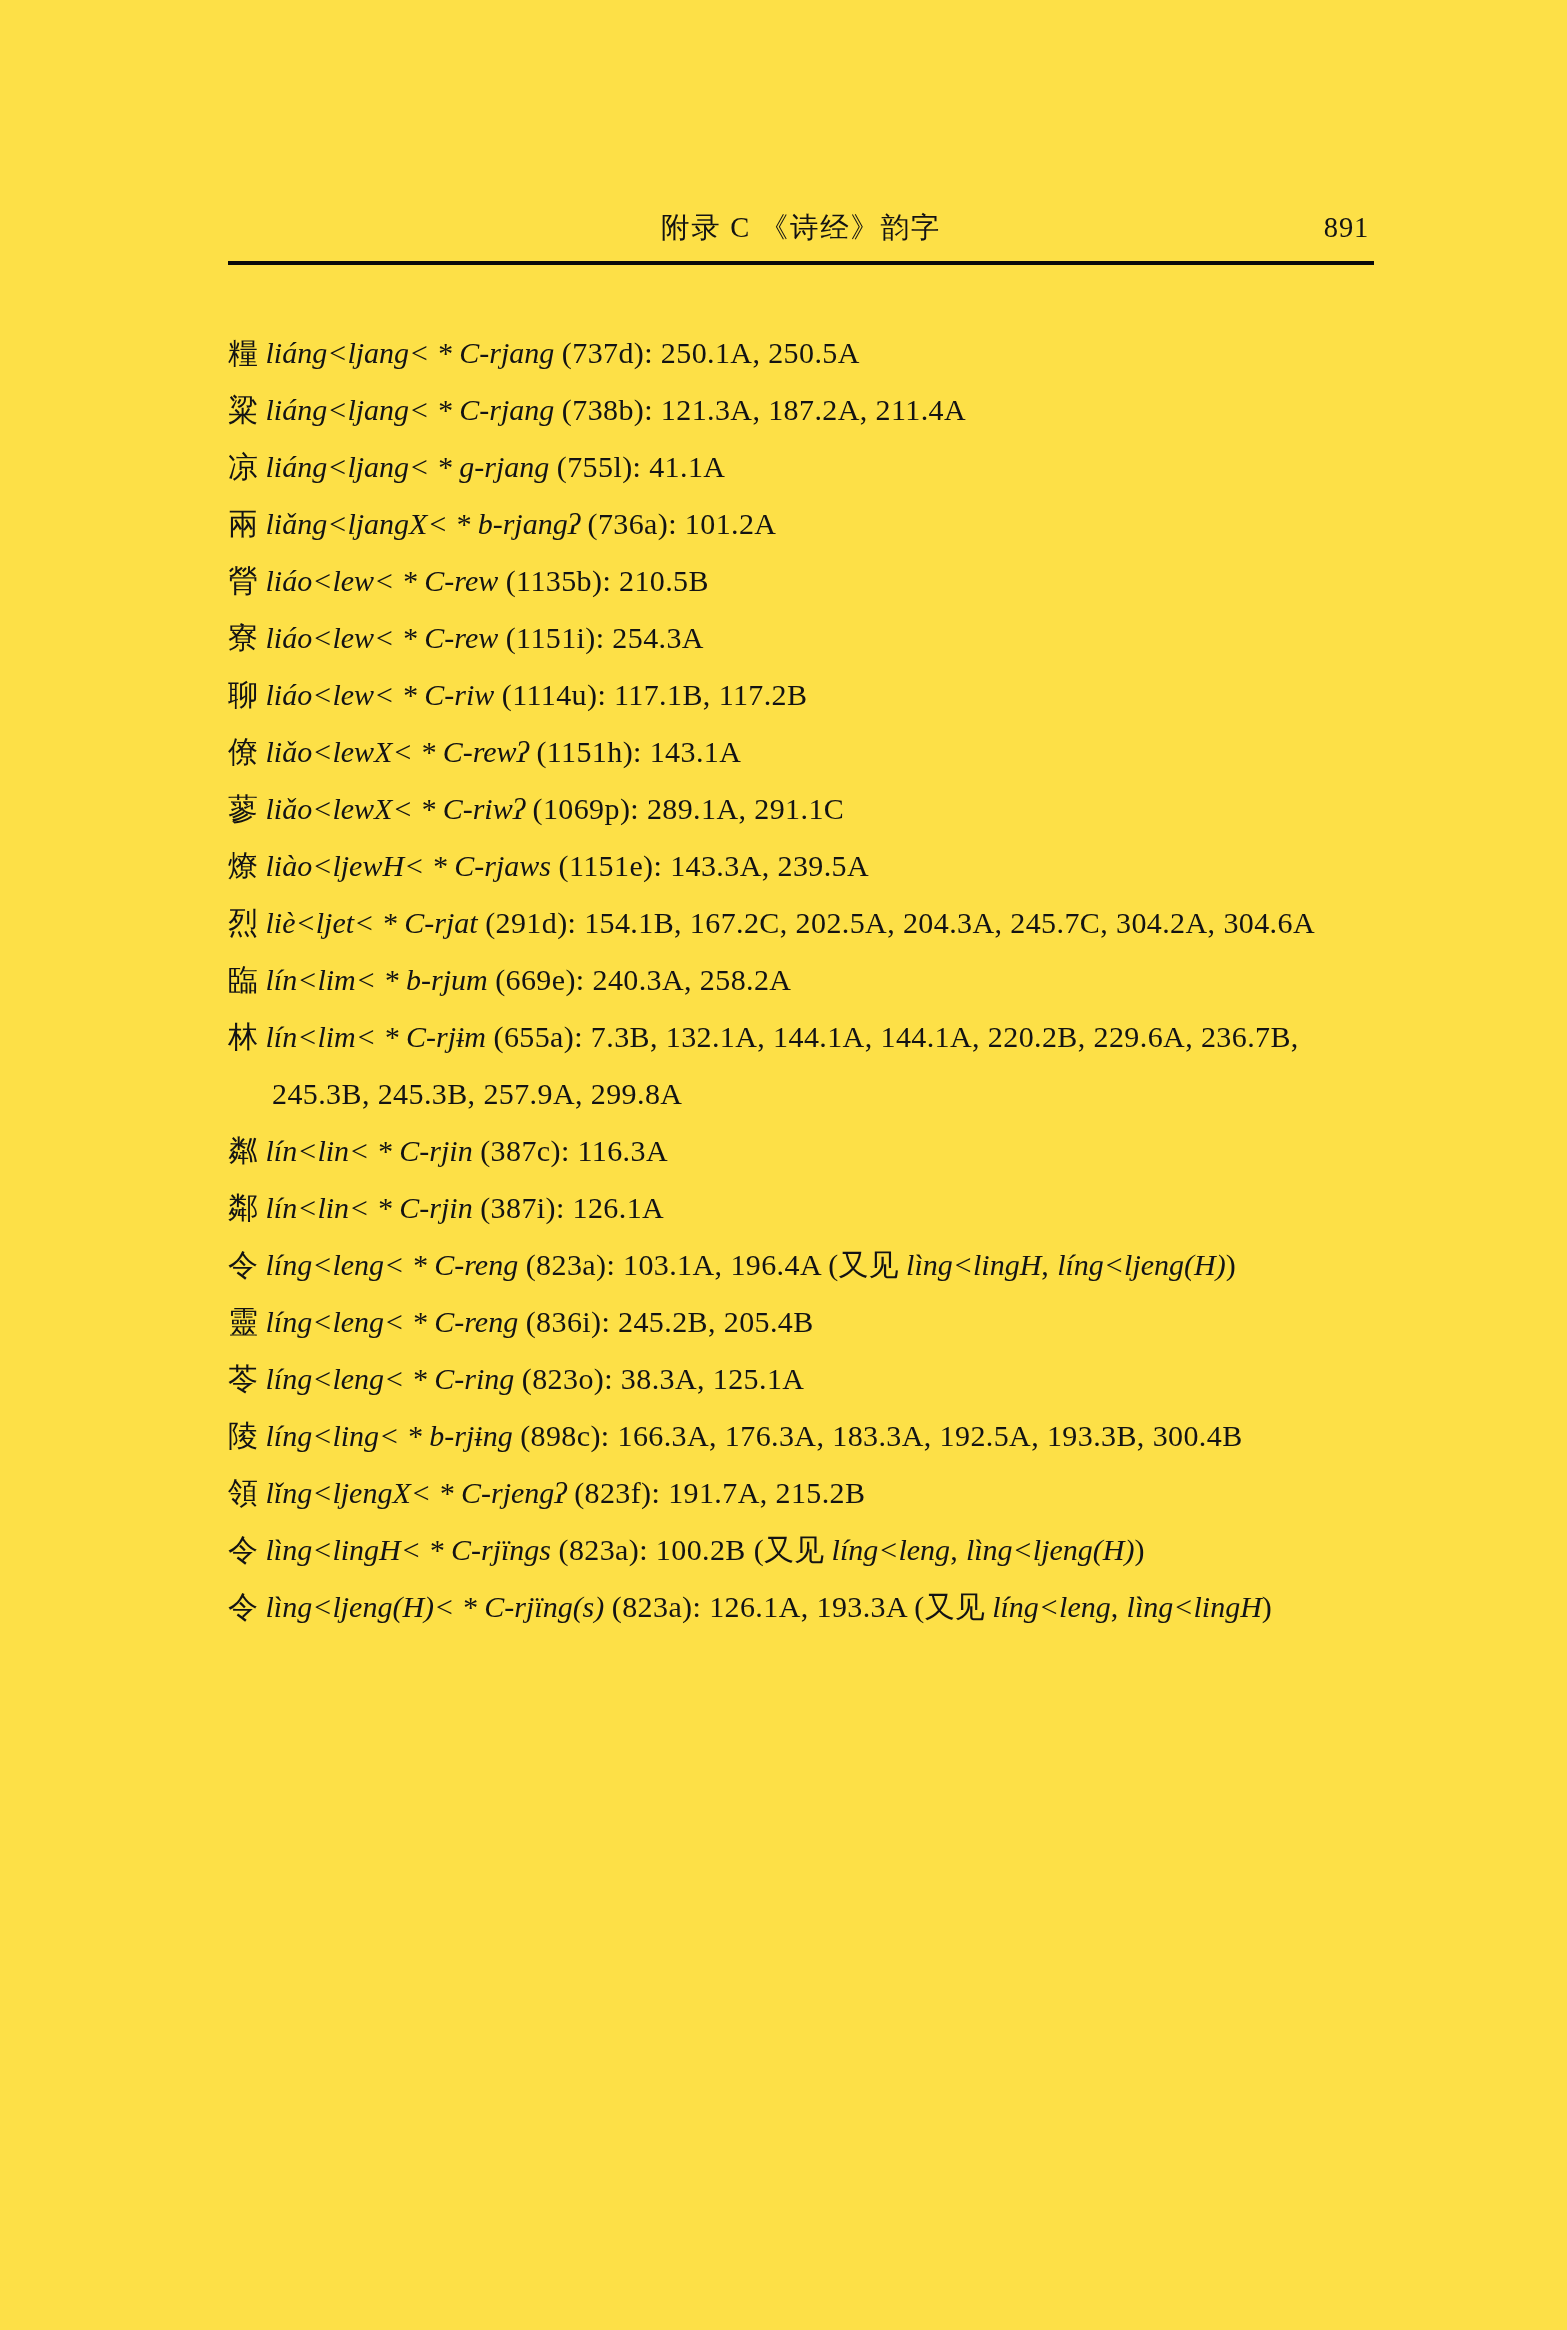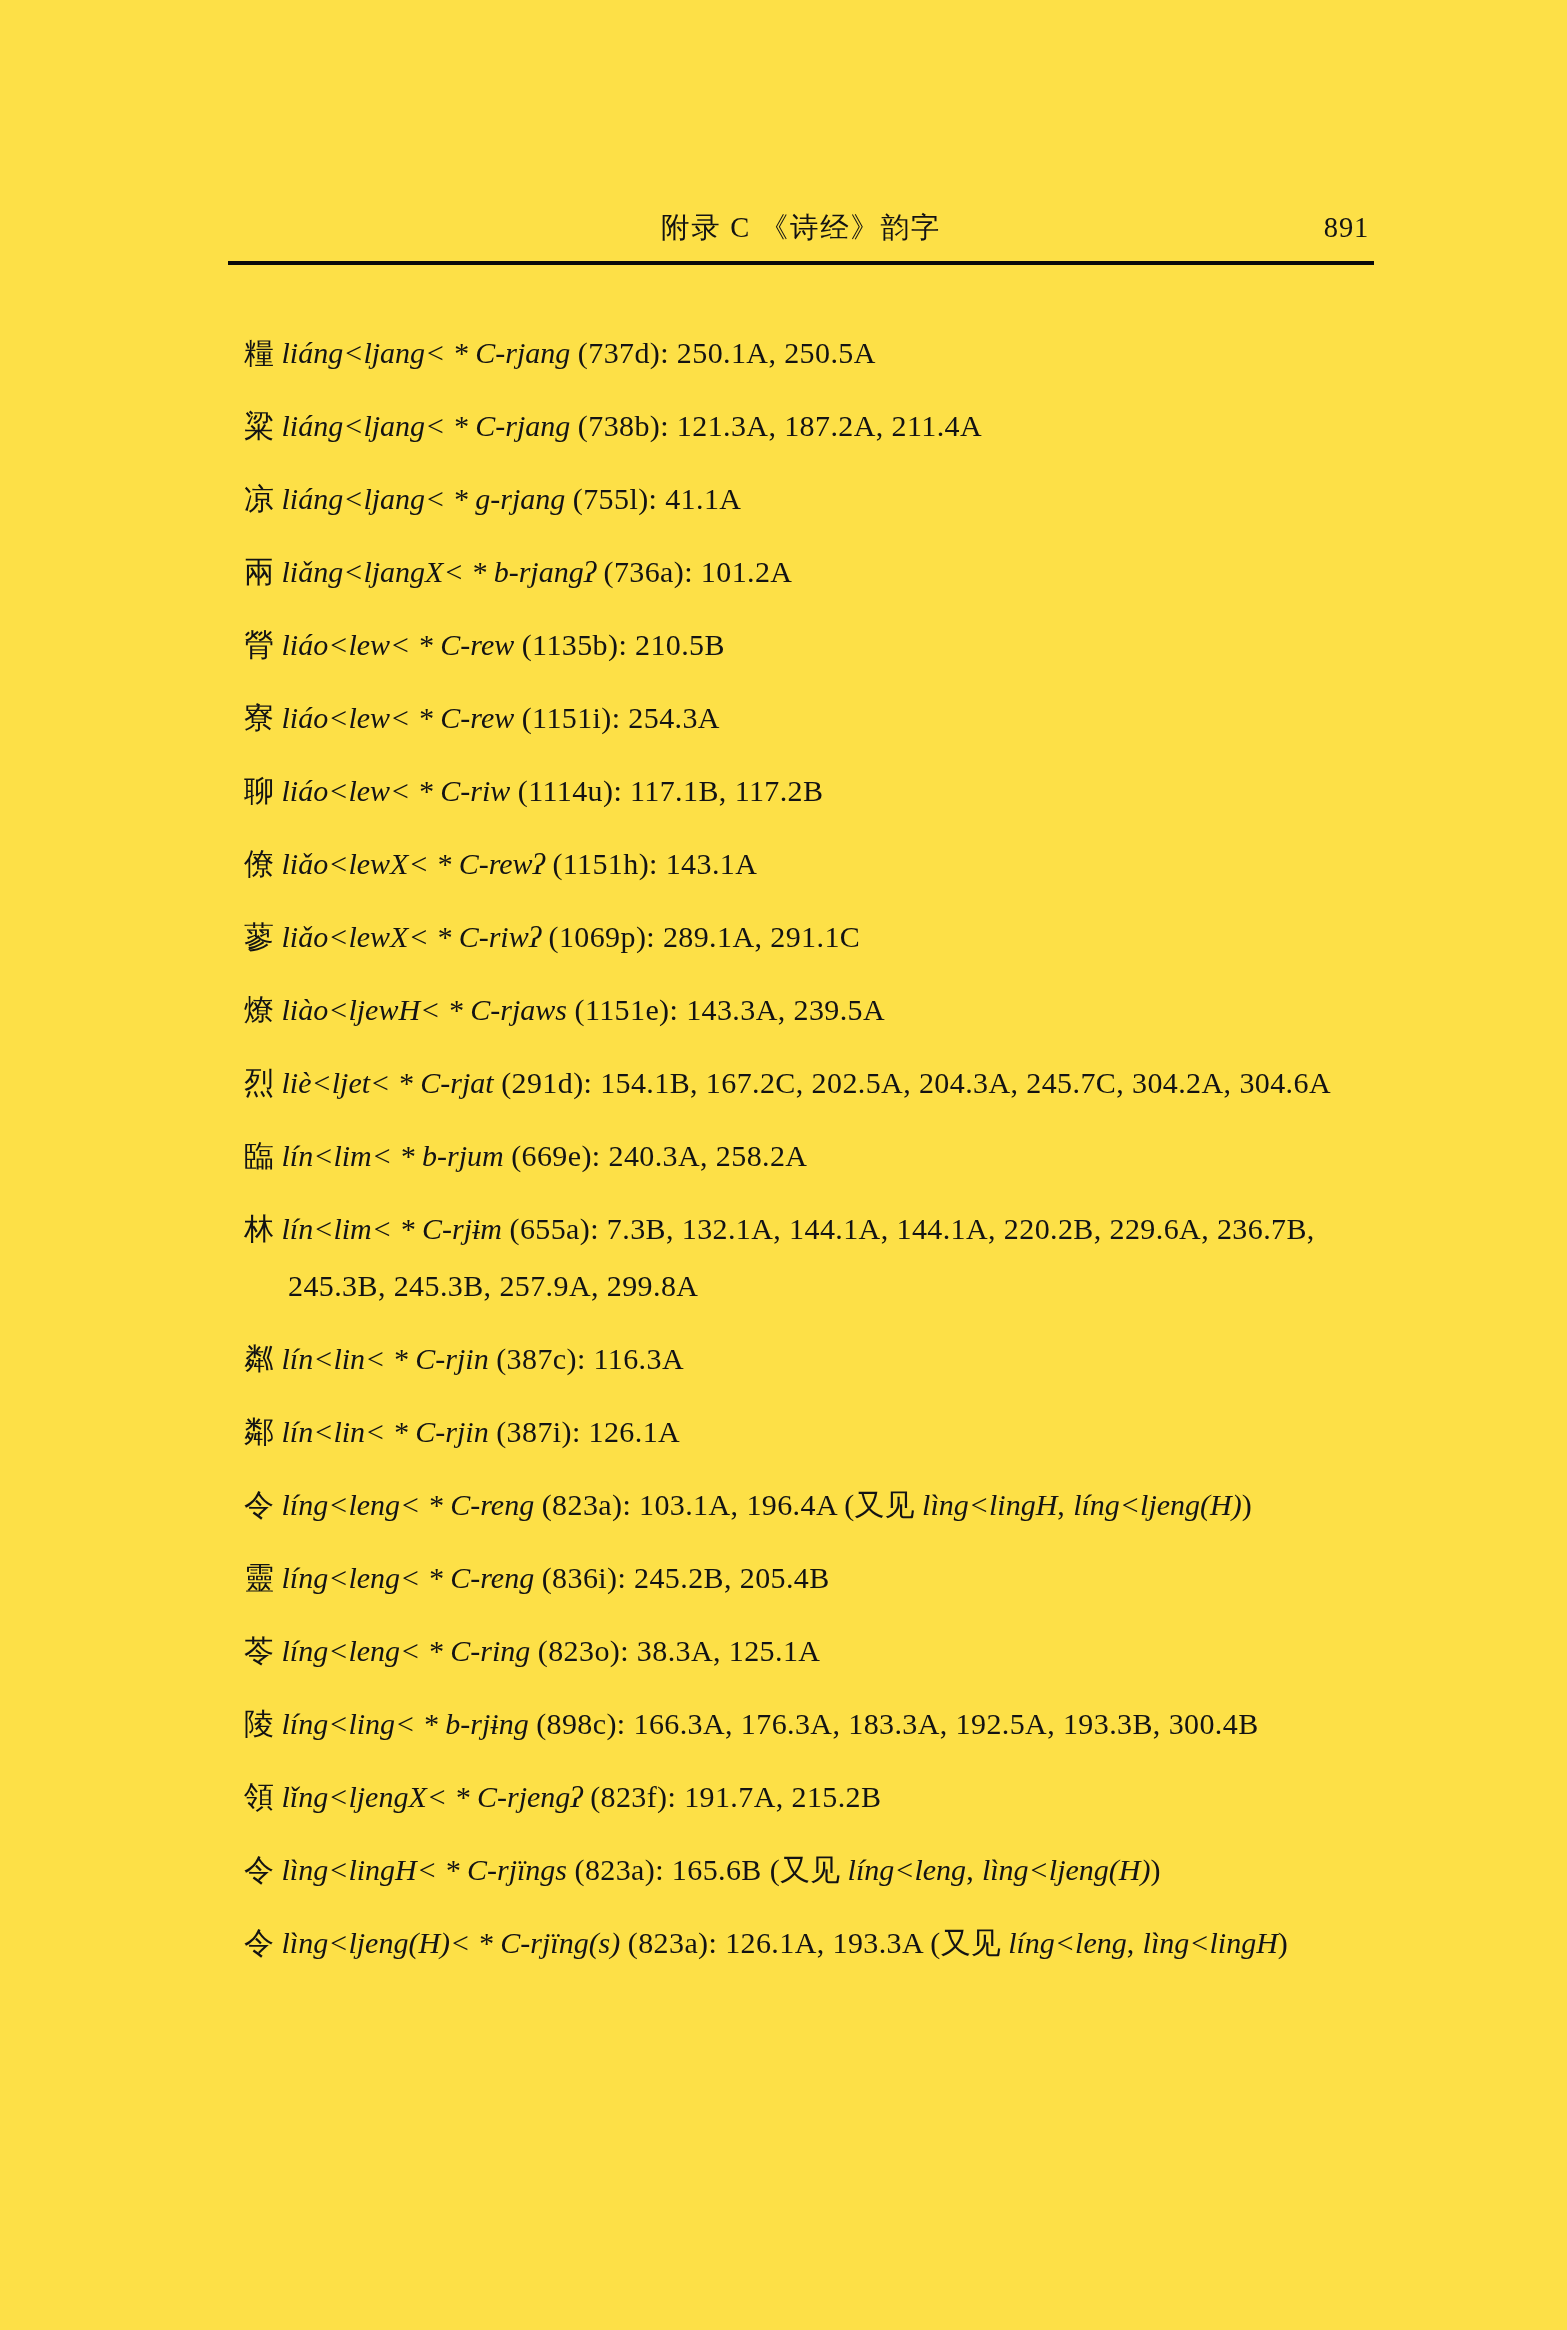--- a/index.html
+++ b/index.html
@@ -39,21 +39,21 @@
     border: none;
     border-top: 4.2px solid #0a0a0a;
     height: 0;
   }
   .entries {
     margin-top: 59px;
     font-size: 30px;
     line-height: 57px;
   }
   .entry {
-    margin: 16px;
+    margin: 0;
     padding-left: 44px;
     text-indent: -44px;
   }
   .seg-zh { font-style: normal; }
   .seg-it { font-style: italic; }
   .seg-rm { font-style: normal; letter-spacing: 0.4px; }
 </style>
 </head>
 <body>
 
@@ -78,18 +78,18 @@
         <p class="entry"><span class="seg-zh">烈 </span><span class="seg-it">liè&lt;ljet&lt; * C-rjat </span><span class="seg-rm">(291d): 154.1B, 167.2C, 202.5A, 204.3A, 245.7C, 304.2A, 304.6A</span></p>
         <p class="entry"><span class="seg-zh">臨 </span><span class="seg-it">lín&lt;lim&lt; * b-rjum </span><span class="seg-rm">(669e): 240.3A, 258.2A</span></p>
         <p class="entry"><span class="seg-zh">林 </span><span class="seg-it">lín&lt;lim&lt; * C-rjɨm </span><span class="seg-rm">(655a): 7.3B, 132.1A, 144.1A, 144.1A, 220.2B, 229.6A, 236.7B, 245.3B, 245.3B, 257.9A, 299.8A</span></p>
         <p class="entry"><span class="seg-zh">粼 </span><span class="seg-it">lín&lt;lin&lt; * C-rjin </span><span class="seg-rm">(387c): 116.3A</span></p>
         <p class="entry"><span class="seg-zh">鄰 </span><span class="seg-it">lín&lt;lin&lt; * C-rjin </span><span class="seg-rm">(387i): 126.1A</span></p>
         <p class="entry"><span class="seg-zh">令 </span><span class="seg-it">líng&lt;leng&lt; * C-reng </span><span class="seg-rm">(823a): 103.1A, 196.4A (</span><span class="seg-zh">又见 </span><span class="seg-it">lìng&lt;lingH</span><span class="seg-rm">, </span><span class="seg-it">líng&lt;ljeng(H)</span><span class="seg-rm">)</span></p>
         <p class="entry"><span class="seg-zh">靈 </span><span class="seg-it">líng&lt;leng&lt; * C-reng </span><span class="seg-rm">(836i): 245.2B, 205.4B</span></p>
         <p class="entry"><span class="seg-zh">苓 </span><span class="seg-it">líng&lt;leng&lt; * C-ring </span><span class="seg-rm">(823o): 38.3A, 125.1A</span></p>
         <p class="entry"><span class="seg-zh">陵 </span><span class="seg-it">líng&lt;ling&lt; * b-rjɨng </span><span class="seg-rm">(898c): 166.3A, 176.3A, 183.3A, 192.5A, 193.3B, 300.4B</span></p>
         <p class="entry"><span class="seg-zh">領 </span><span class="seg-it">lǐng&lt;ljengX&lt; * C-rjengʔ </span><span class="seg-rm">(823f): 191.7A, 215.2B</span></p>
-        <p class="entry"><span class="seg-zh">令 </span><span class="seg-it">lìng&lt;lingH&lt; * C-rjïngs </span><span class="seg-rm">(823a): 165.6B (</span><span class="seg-zh">又见 </span><span class="seg-it">líng&lt;leng</span><span class="seg-rm">, </span><span class="seg-it">lìng&lt;ljeng(H)</span><span class="seg-rm">)</span></p>
+        <p class="entry"><span class="seg-zh">令 </span><span class="seg-it">lìng&lt;lingH&lt; * C-rjïngs </span><span class="seg-rm">(823a): 100.2B (</span><span class="seg-zh">又见 </span><span class="seg-it">líng&lt;leng</span><span class="seg-rm">, </span><span class="seg-it">lìng&lt;ljeng(H)</span><span class="seg-rm">)</span></p>
         <p class="entry"><span class="seg-zh">令 </span><span class="seg-it">lìng&lt;ljeng(H)&lt; * C-rjïng(s) </span><span class="seg-rm">(823a): 126.1A, 193.3A (</span><span class="seg-zh">又见 </span><span class="seg-it">líng&lt;leng</span><span class="seg-rm">, </span><span class="seg-it">lìng&lt;lingH</span><span class="seg-rm">)</span></p>
       </div>
   </div>
 </div>
 
 
 </body></html>

